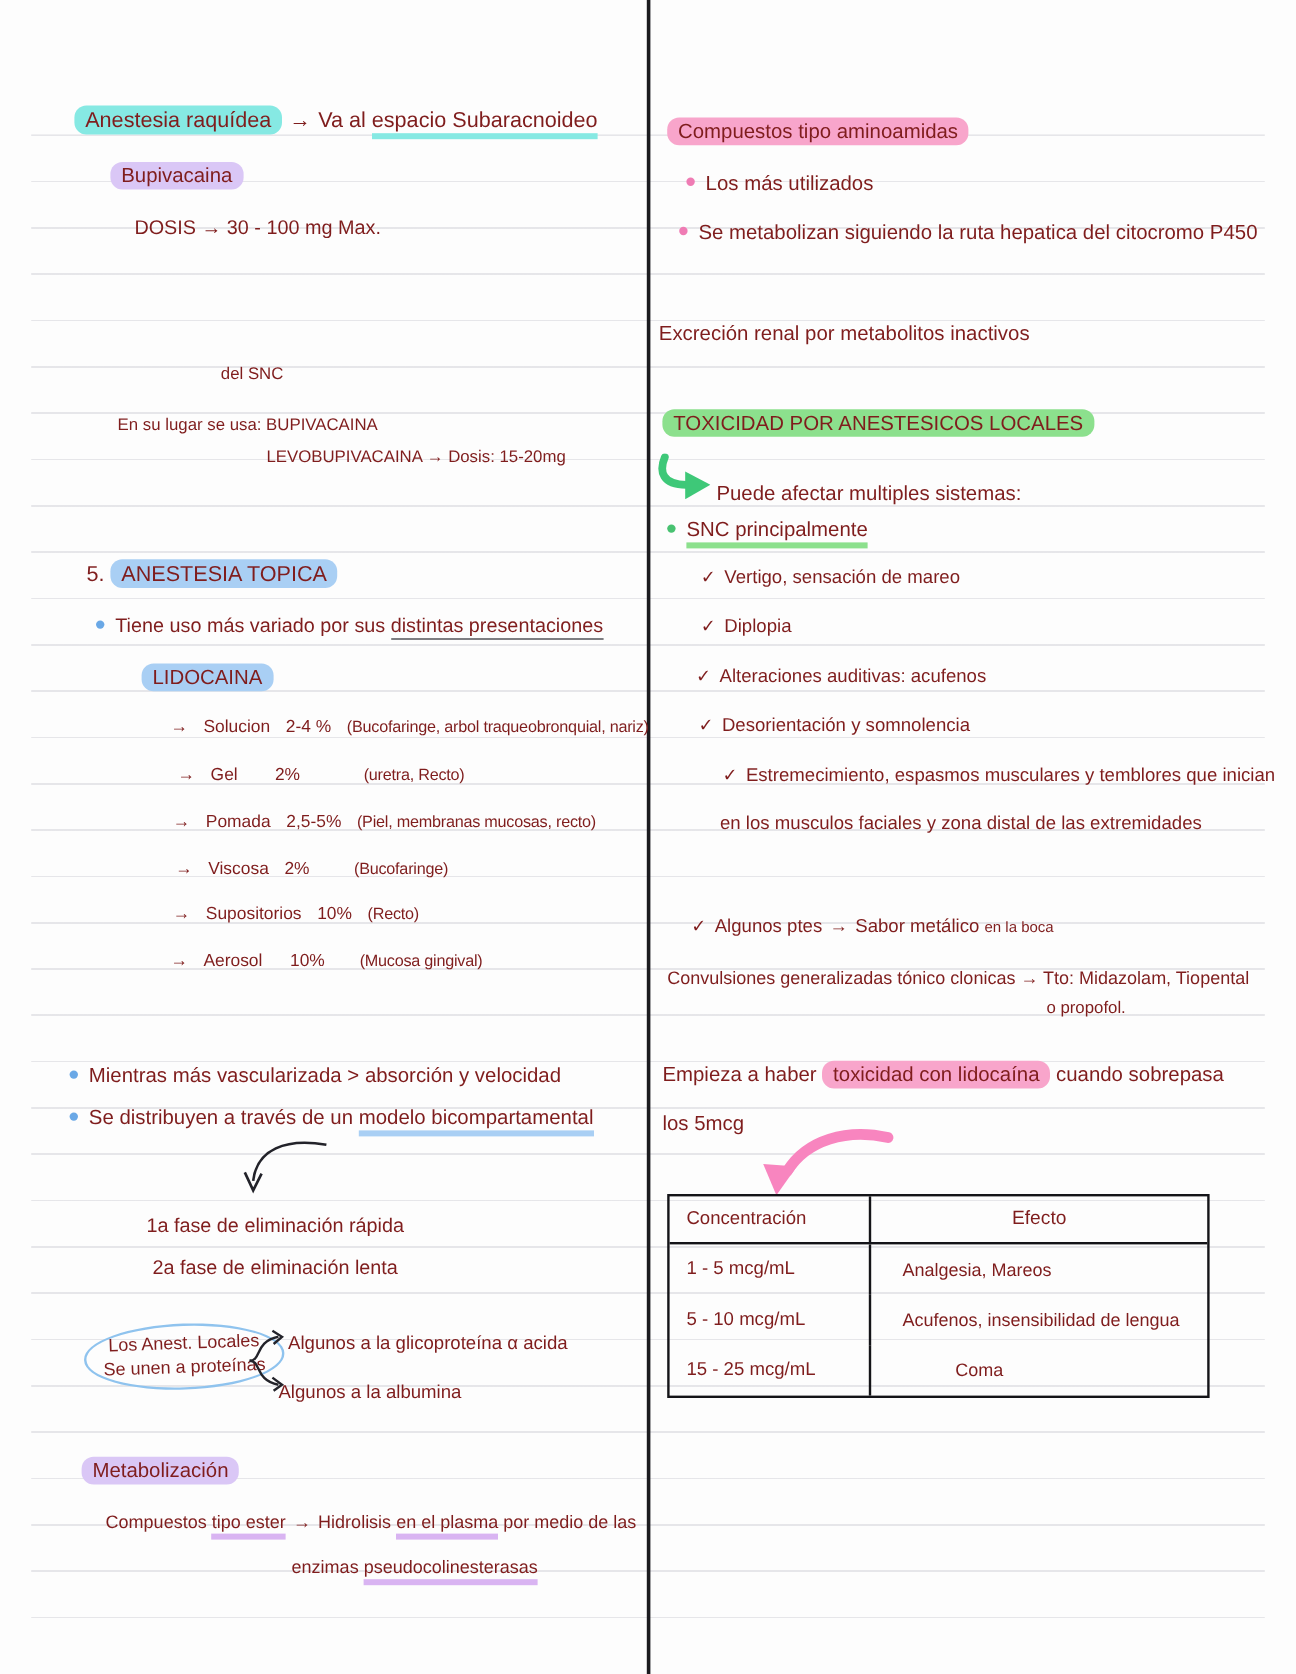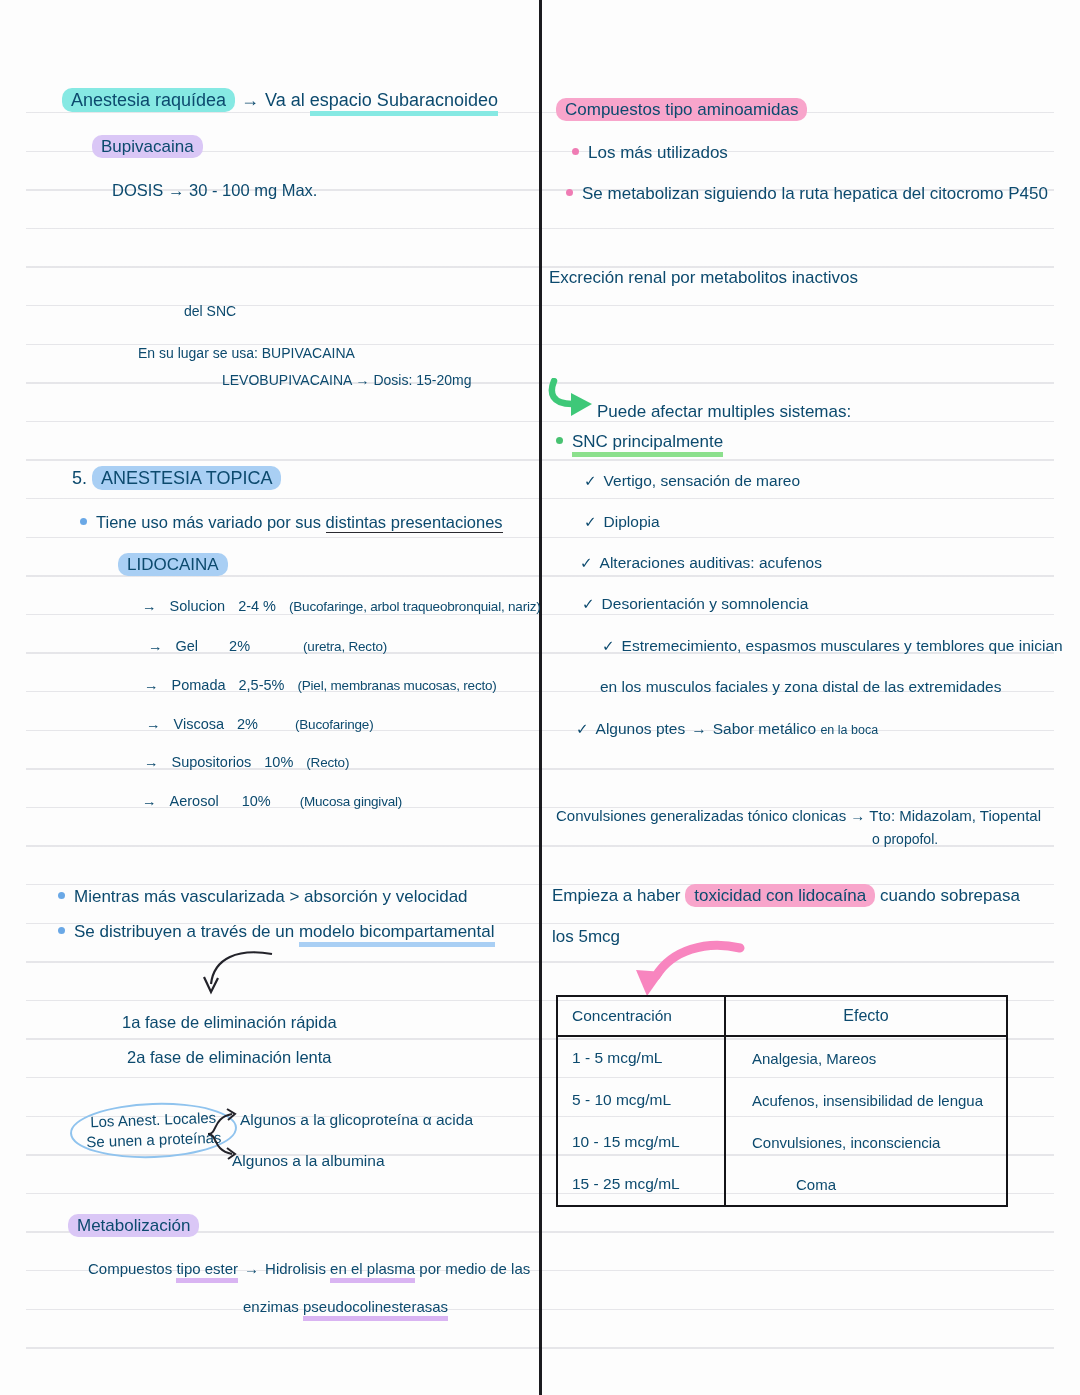--- a/index.html
+++ b/index.html
@@ -1,20 +1,20 @@
 <!DOCTYPE html>
 <html><head>
 <meta charset="utf-8">
 <style>
   * { margin:0; padding:0; box-sizing:border-box; }
   html,body { background:#ffffff; }
   .sheet {
     position:relative; width:1080px; height:1395px; background:#fdfdfd;
     font-family:"Liberation Sans","DejaVu Sans",sans-serif;
-    color:#0c4a6e; overflow:hidden;
+    color:#7f1d1d; overflow:hidden;
   }
   .rules {
     position:absolute; left:26px; right:26px; top:112px; height:1252px; z-index:0;
     background-image: repeating-linear-gradient(to bottom,
       #e2e2e6 0px, #e2e2e6 1.4px, transparent 1.4px, transparent 38.6px);
     opacity:.85;
   }
   .divider { position:absolute; left:539px; top:0; width:2.5px; height:100%; background:#1b1b1f; z-index:1; }
   .t { position:absolute; z-index:2; font-size:17px; white-space:nowrap; letter-spacing:0; }
   .sz18 { font-size:18px; }
@@ -74,21 +74,21 @@
   </div>
 
   <div class="t" style="left:92px; top:137px;">
     <span class="hl hl-lav">Bupivacaina</span>
   </div>
 
   <div class="t sz165" style="left:112px; top:181px;">DOSIS → 30 - 100 mg Max.</div>
 
   <div class="t sz14" style="left:184px; top:303px;">del SNC</div>
 
-  <div class="t sz14" style="left:98px; top:345px;margin-left:40px;">En su lugar se usa: BUPIVACAINA</div>
+  <div class="t sz14" style="left:98px; top:345px;">En su lugar se usa: BUPIVACAINA</div>
   <div class="t sz14" style="left:222px; top:372px;">LEVOBUPIVACAINA → Dosis: 15-20mg</div>
 
   <div class="t sz18" style="left:72px; top:468px;">
     <span>5.</span>
     <span class="hl hl-blue">ANESTESIA TOPICA</span>
   </div>
 
   <div class="t sz165" style="left:80px; top:513px;">
     <span class="dot dot-blue"></span><span>Tiene uso más variado por sus</span>
     <span class="ul-ink">distintas presentaciones</span>
@@ -193,20 +193,23 @@
 
   <div class="t" style="left:572px; top:143px;">
     <span class="dot dot-pink"></span><span>Los más utilizados</span>
   </div>
   <div class="t" style="left:566px; top:184px;">
     <span class="dot dot-pink"></span><span>Se metabolizan siguiendo la ruta hepatica del citocromo P450</span>
   </div>
 
   <div class="t" style="left:549px; top:268px;">Excreción renal por metabolitos inactivos</div>
 
+  <div class="t sz18" style="left:552px; top:342px;">
+    <span class="hl hl-green" style="font-size:17px;">TOXICIDAD POR ANESTESICOS LOCALES</span>
+  </div>
 
   <div class="abs" style="left:546px; top:378px;">
     <svg width="46" height="38" viewBox="0 0 46 38">
       <path d="M8 3 C 3 15, 6 26, 26 26" fill="none" stroke="#3ec878" stroke-width="6.5" stroke-linecap="round"></path>
       <polygon points="25 15 46 26 25 38" fill="#3ec878"></polygon>
     </svg>
   </div>
   <div class="t" style="left:597px; top:402px;">Puede afectar multiples sistemas:</div>
 
   <div class="t" style="left:556px; top:432px;">
@@ -222,21 +225,21 @@
   <div class="t sz155" style="left:580px; top:554px;">
     <span class="check">✓</span><span>Alteraciones auditivas: acufenos</span>
   </div>
   <div class="t sz155" style="left:582px; top:595px;">
     <span class="check">✓</span><span>Desorientación y somnolencia</span>
   </div>
   <div class="t sz155" style="left:602px; top:637px;">
     <span class="check">✓</span><span>Estremecimiento, espasmos musculares y temblores que inician</span>
   </div>
   <div class="t sz155" style="left:600px; top:678px;">en los musculos faciales y zona distal de las extremidades</div>
-  <div class="t sz155" style="left:576px; top:720px;">
+  <div class="t sz155" style="left:576px; top:763px;">
     <span class="check">✓</span><span>Algunos ptes</span><span class="arrow">→</span><span>Sabor metálico</span>
     <span class="sz125">en la boca</span>
   </div>
 
   <div class="t sz15" style="left:556px; top:807px;">Convulsiones generalizadas tónico clonicas → Tto: Midazolam, Tiopental</div>
   <div class="t sz14" style="left:872px; top:831px;">o propofol.</div>
 
   <div class="t" style="left:552px; top:886px;">
     <span>Empieza a haber</span>
     <span class="hl hl-pink">toxicidad con lidocaína</span>
@@ -258,22 +261,18 @@
     </div>
     <div class="trow">
       <div class="cell-conc">1 - 5 mcg/mL</div>
       <div class="cell-ef">Analgesia, Mareos</div>
     </div>
     <div class="trow">
       <div class="cell-conc">5 - 10 mcg/mL</div>
       <div class="cell-ef">Acufenos, insensibilidad de lengua</div>
     </div>
     <div class="trow">
-      <div class="cell-conc">10 - 15 mcg/mL</div>
-      <div class="cell-ef">Convulsiones, inconsciencia</div>
-    </div>
-    <div class="trow">
       <div class="cell-conc">15 - 25 mcg/mL</div>
       <div class="cell-ef" style="padding-left:70px;">Coma</div>
     </div>
   </div>
 
 </div>
 
 </body></html>

